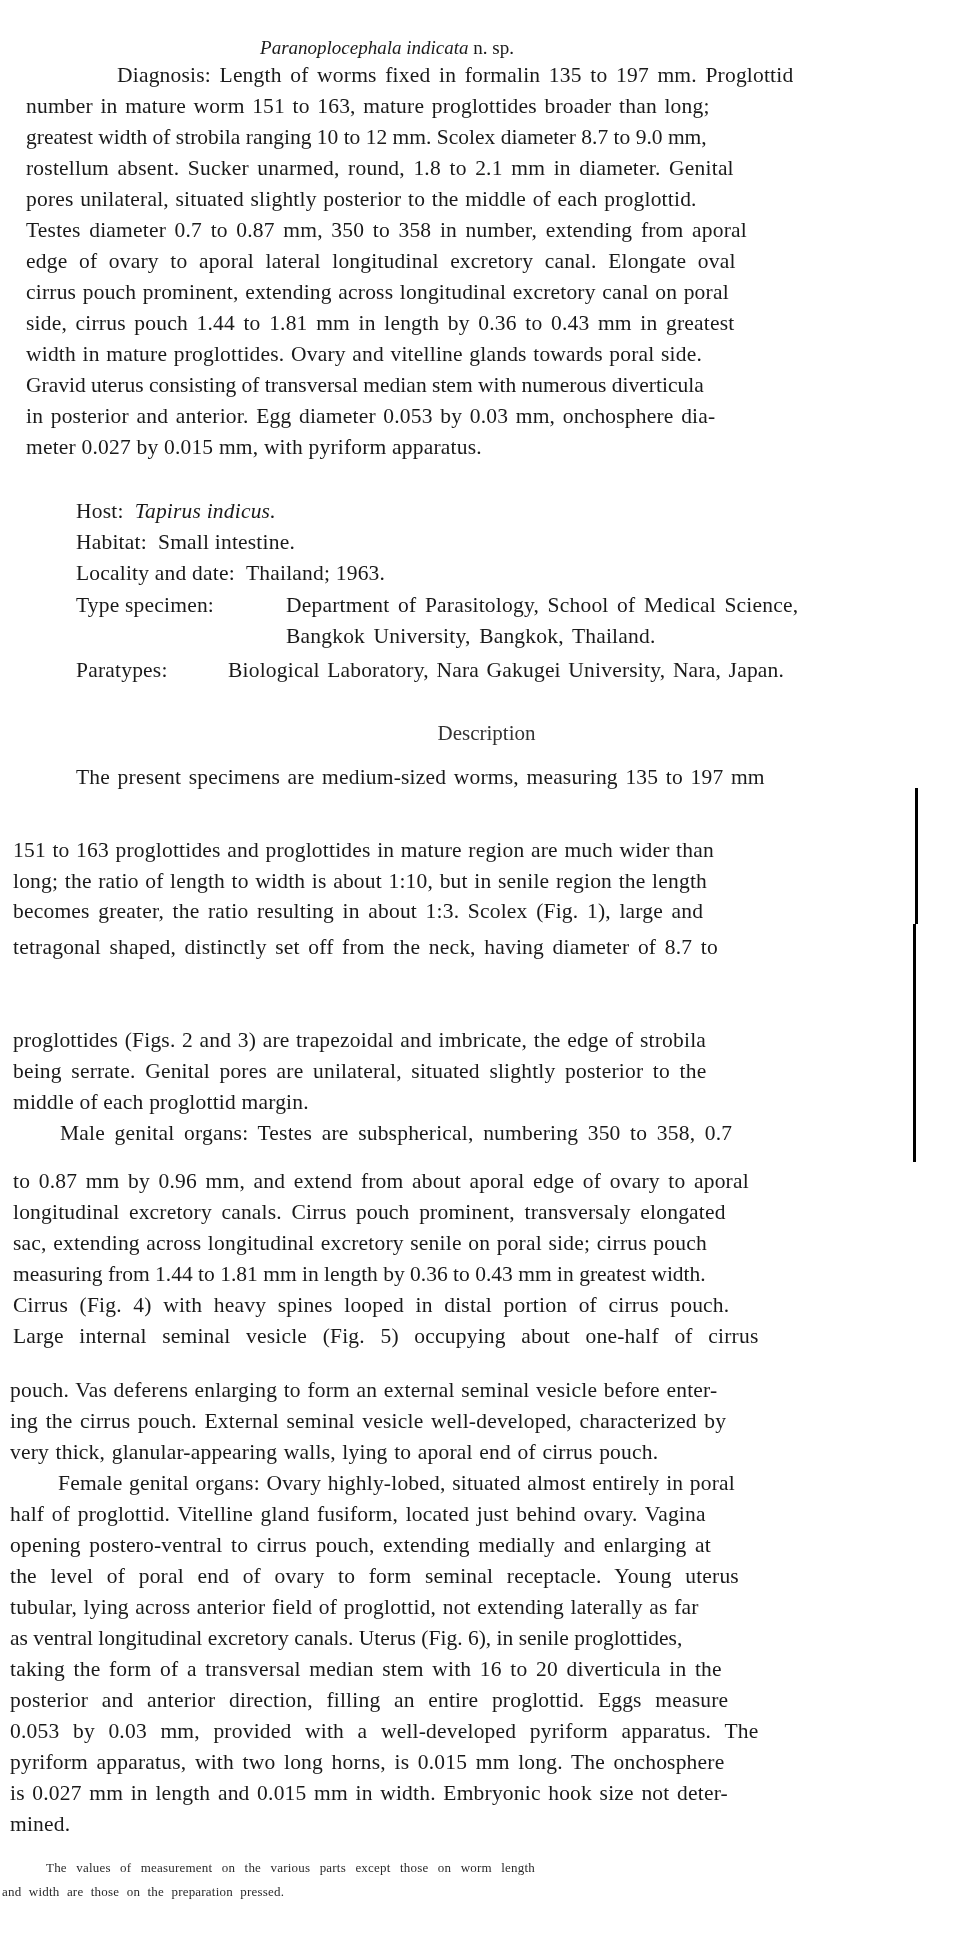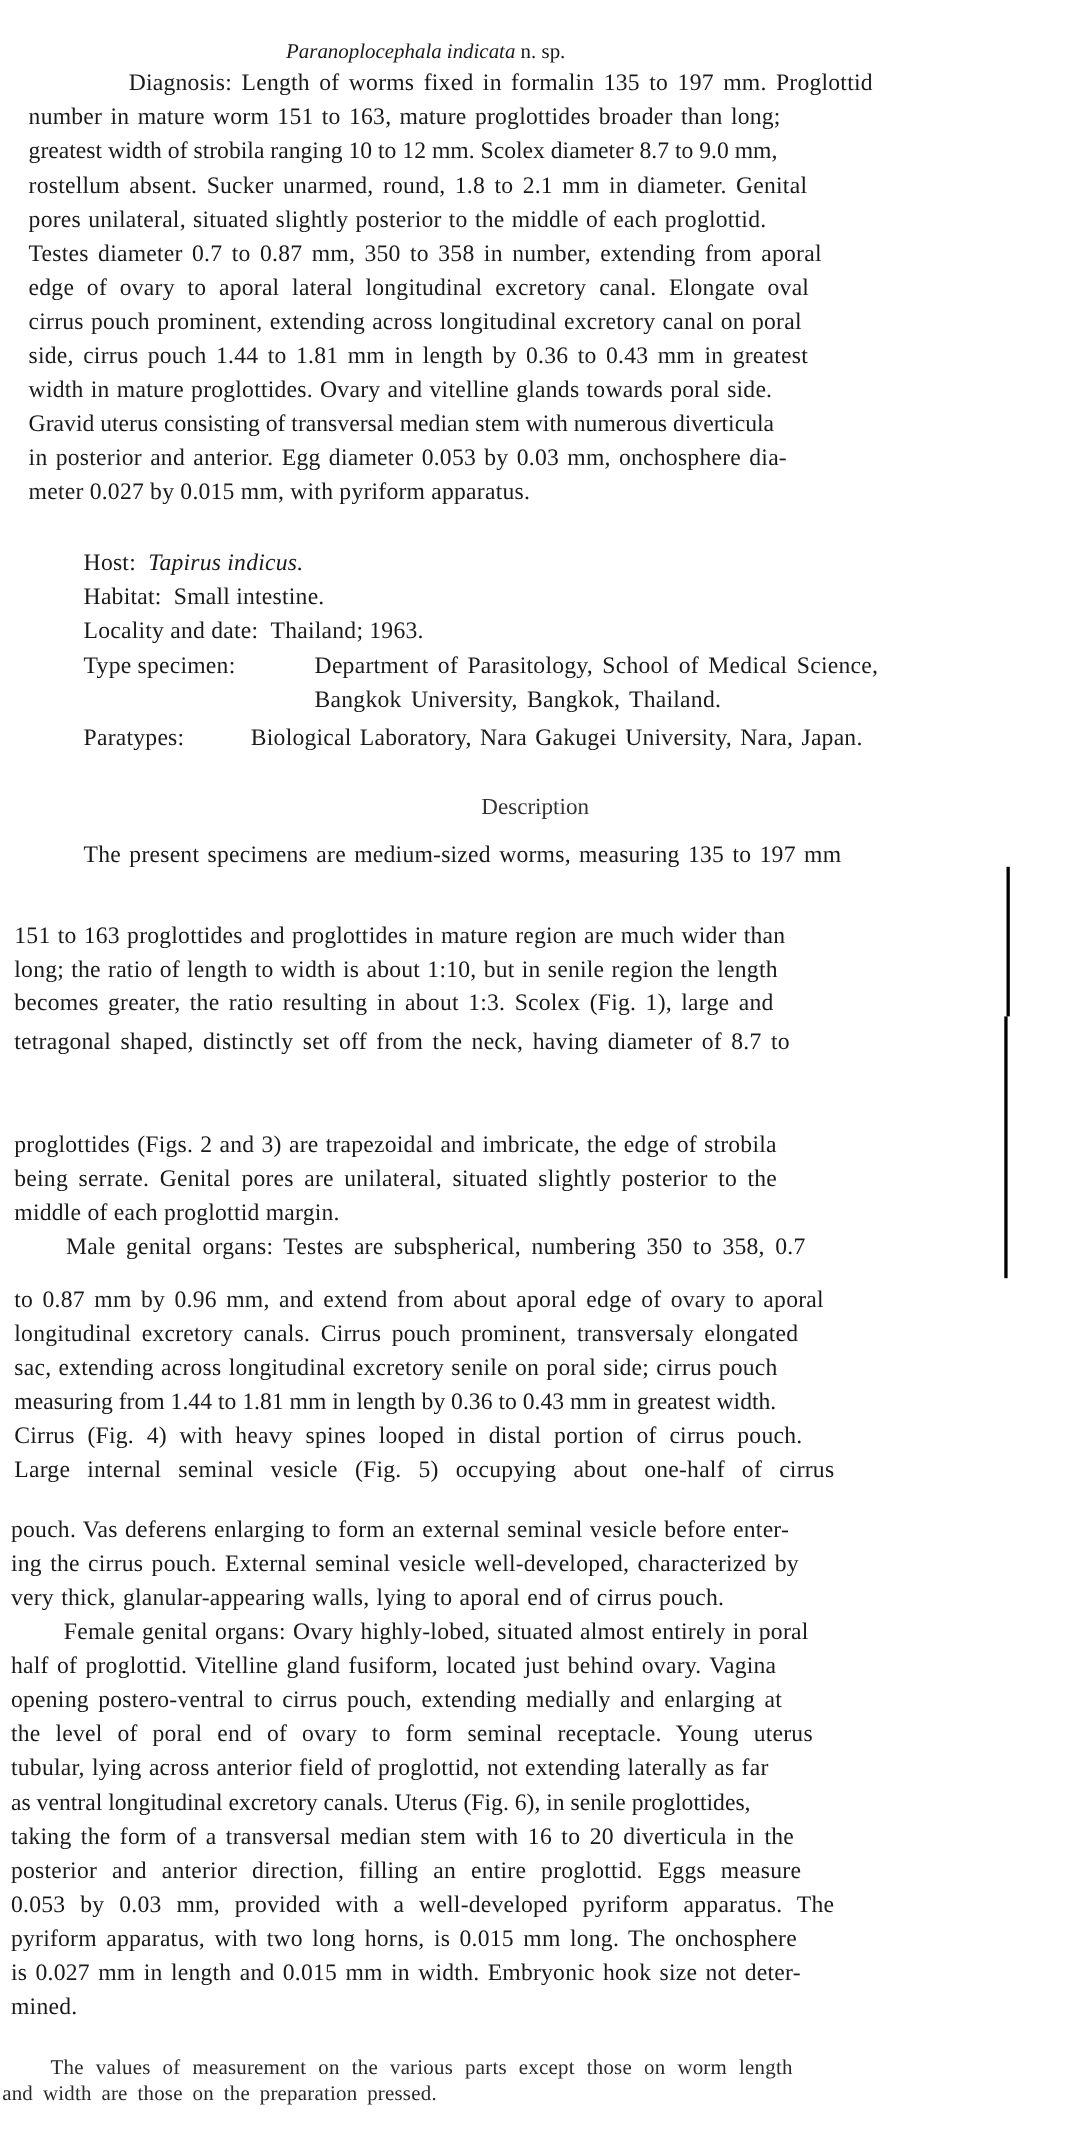--- a/index.html
+++ b/index.html
@@ -17,21 +17,21 @@
     position: absolute; top: 14px; left: 0; width: 774px; text-align: center;
     font-size: 19px; line-height: 30px; margin-top: 19px;
   }
   .title i { font-style: italic; }
   .heading {
     position: absolute; top: 718px; left: 0; width: 973px; text-align: center;
     font-size: 21px; line-height: 30px; color: #333;
   }
   .clip-box { position: absolute; overflow: hidden; }
   .vrule { position: absolute; width: 3px; background: #000; }
-  .note { font-size: 19px; color: #2a2a2a; margin-top: 12px; }
+  .note { font-size: 13px; color: #2a2a2a; }
   em { font-style: italic; }
 </style>
 </head>
 <body>
 
 <div class="page">
 
   <div class="title">
     <i>Paranoplocephala indicata</i><span> n. sp.</span>
   </div>

